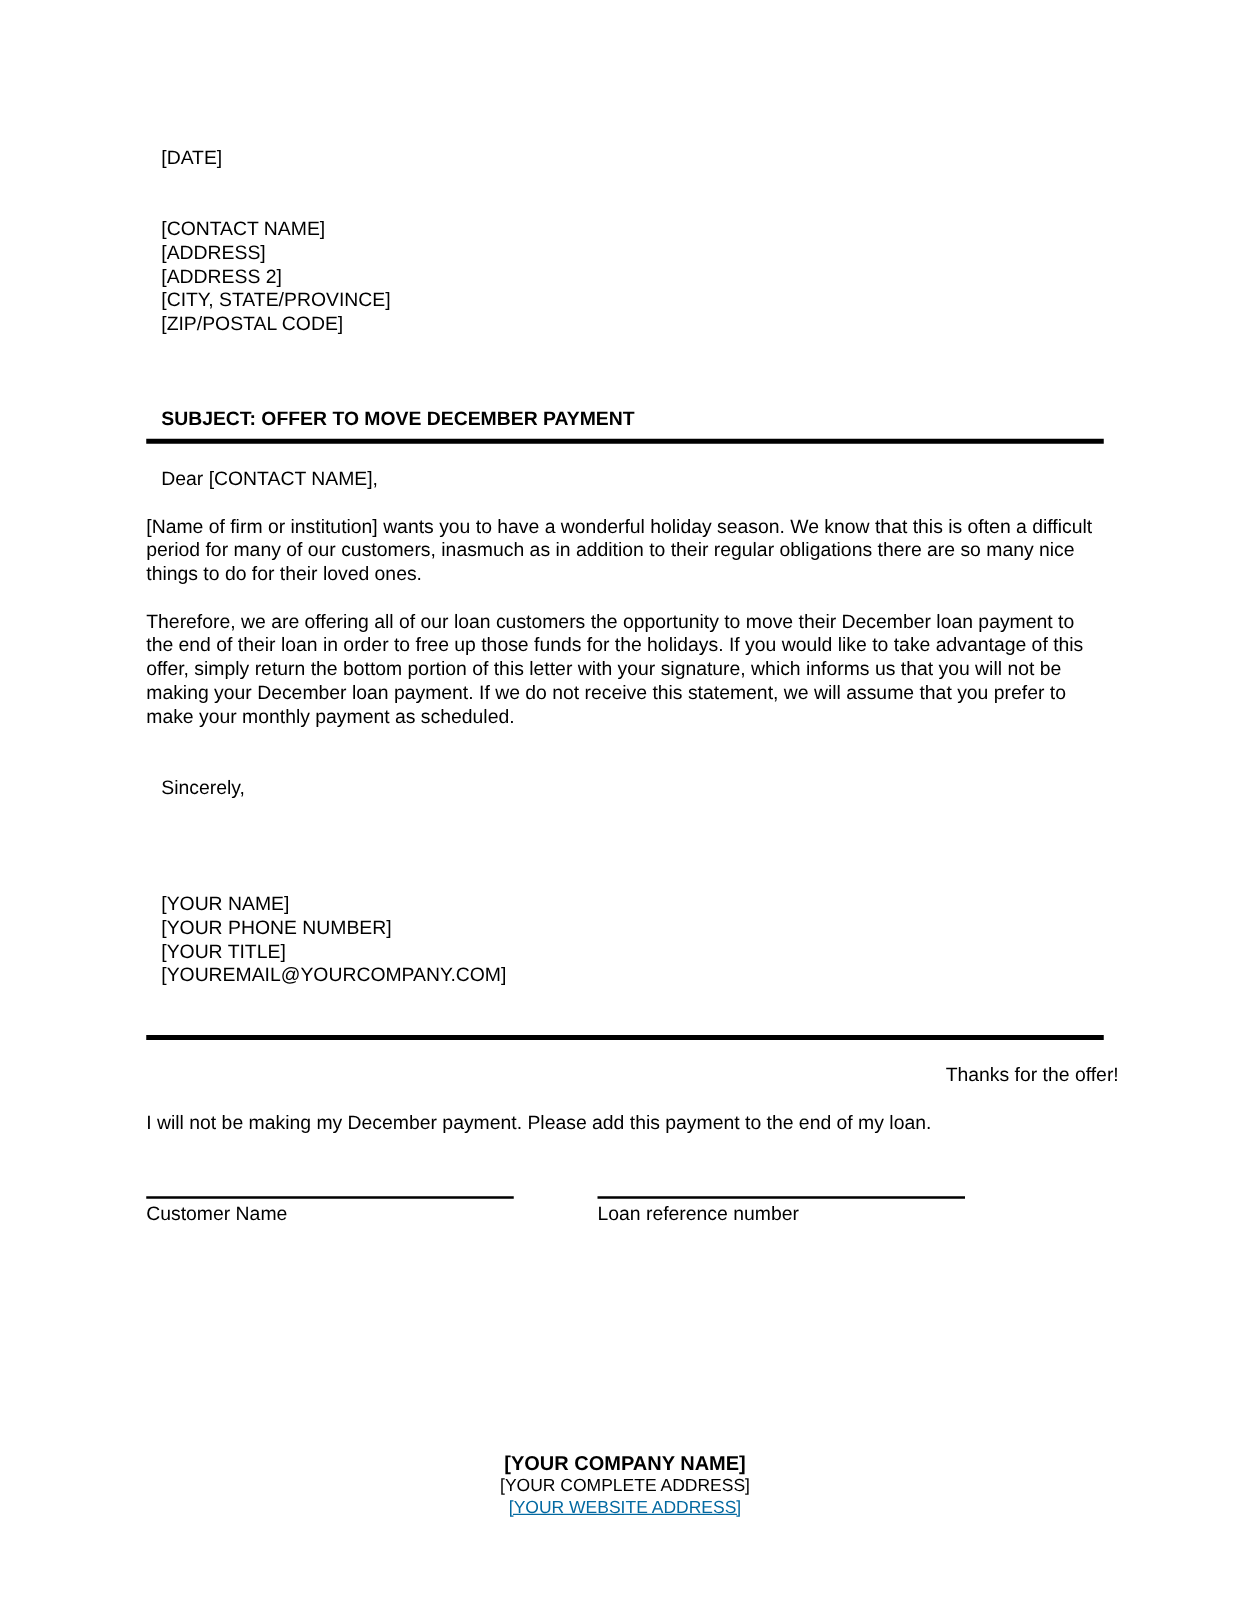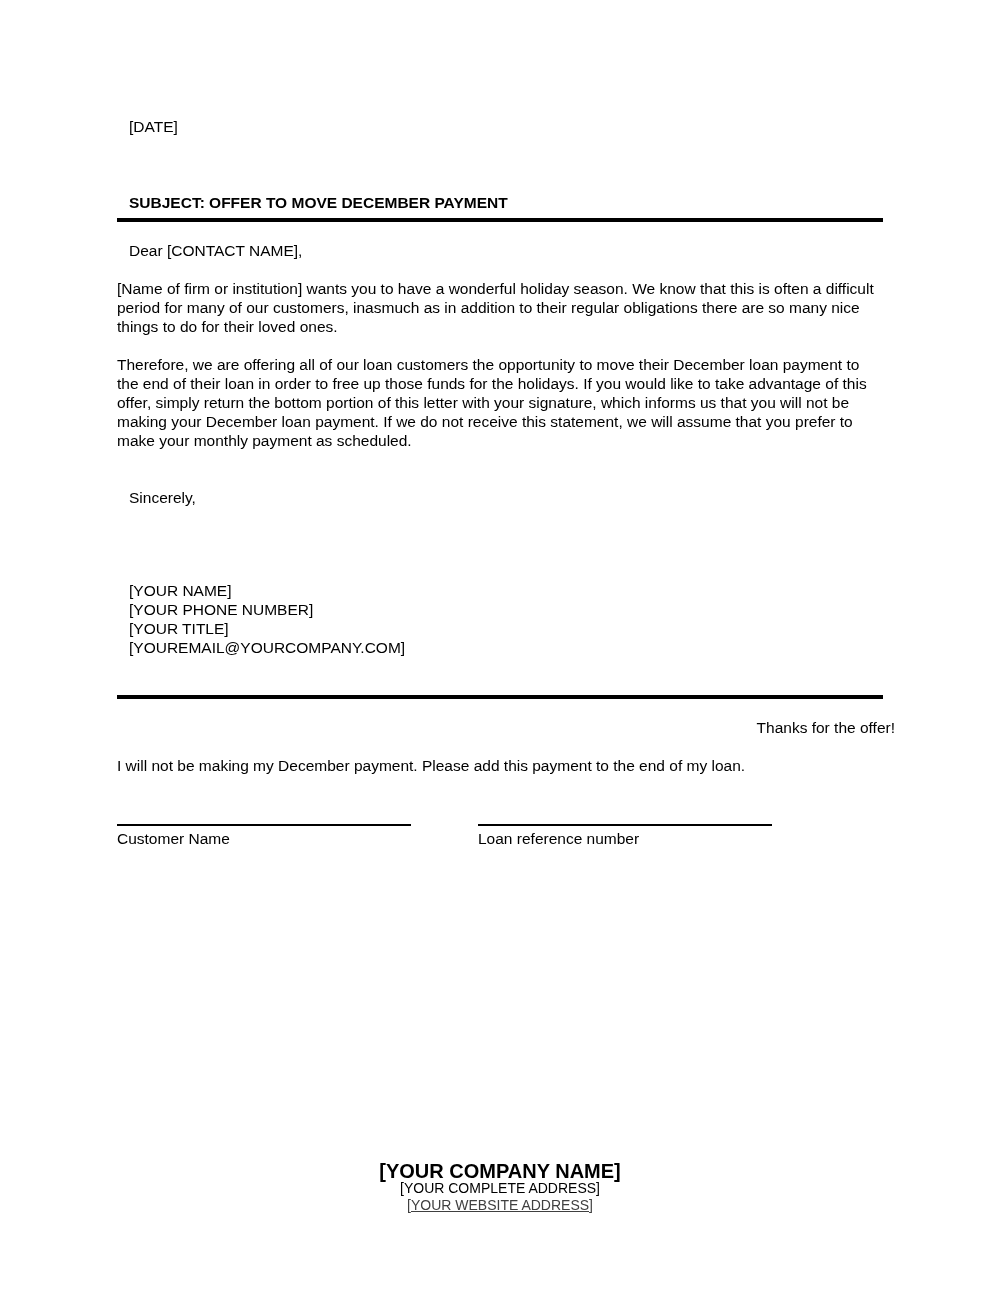--- a/index.html
+++ b/index.html
@@ -60,34 +60,41 @@
   .sig-label { margin-top: 3px; }
   .footer {
     position: absolute;
     top: 1163px;
     left: 0;
     width: 1000px;
     text-align: center;
     font-size: 14px;
     line-height: 17px;
   }
-  .footer .company { font-weight: bold; font-size: 20px; }
+  .footer .company { font-weight: bold; font-size: 16px; }
   .footer a {
     text-decoration: underline;
     cursor: pointer;
   }
 </style>
 </head>
 <body style="background: rgb(255, 255, 255); color: rgb(0, 0, 0);">
 
 <div class="page">
   <div class="content">
 
     <div class="block">[DATE]</div>
 
+    <div class="block recipient-block">
+      <div>[CONTACT NAME]</div>
+      <div>[ADDRESS]</div>
+      <div>[ADDRESS 2]</div>
+      <div>[CITY, STATE/PROVINCE]</div>
+      <div>[ZIP/POSTAL CODE]</div>
+    </div>
 
     <div class="block subject">SUBJECT: OFFER TO MOVE DECEMBER PAYMENT</div>
     <div class="rule"></div>
 
     <div class="block greeting">Dear [CONTACT NAME],</div>
 
     <p class="body-par">[Name of firm or institution] wants you to have a wonderful holiday season. We know that this is often a difficult period for many of our customers, inasmuch as in addition to their regular obligations there are so many nice things to do for their loved ones.</p>
     <p class="body-par">Therefore, we are offering all of our loan customers the opportunity to move their December loan payment to the end of their loan in order to free up those funds for the holidays. If you would like to take advantage of this offer, simply return the bottom portion of this letter with your signature, which informs us that you will not be making your December loan payment. If we do not receive this statement, we will assume that you prefer to make your monthly payment as scheduled.</p>
 
     <div class="block closing">Sincerely,</div>
@@ -114,16 +121,16 @@
         <div class="sig-label">Loan reference number</div>
       </div>
     </div>
 
   </div>
 
   <div class="footer">
     <div class="company">[YOUR COMPANY NAME]</div>
     <div>[YOUR COMPLETE ADDRESS]</div>
     <div>
-      <a style="color: #404040;">[YOUR WEBSITE ADDRESS]</a>
+      <a style="color: #0369a1;">[YOUR WEBSITE ADDRESS]</a>
     </div>
   </div>
 </div>
 
 </body></html>

